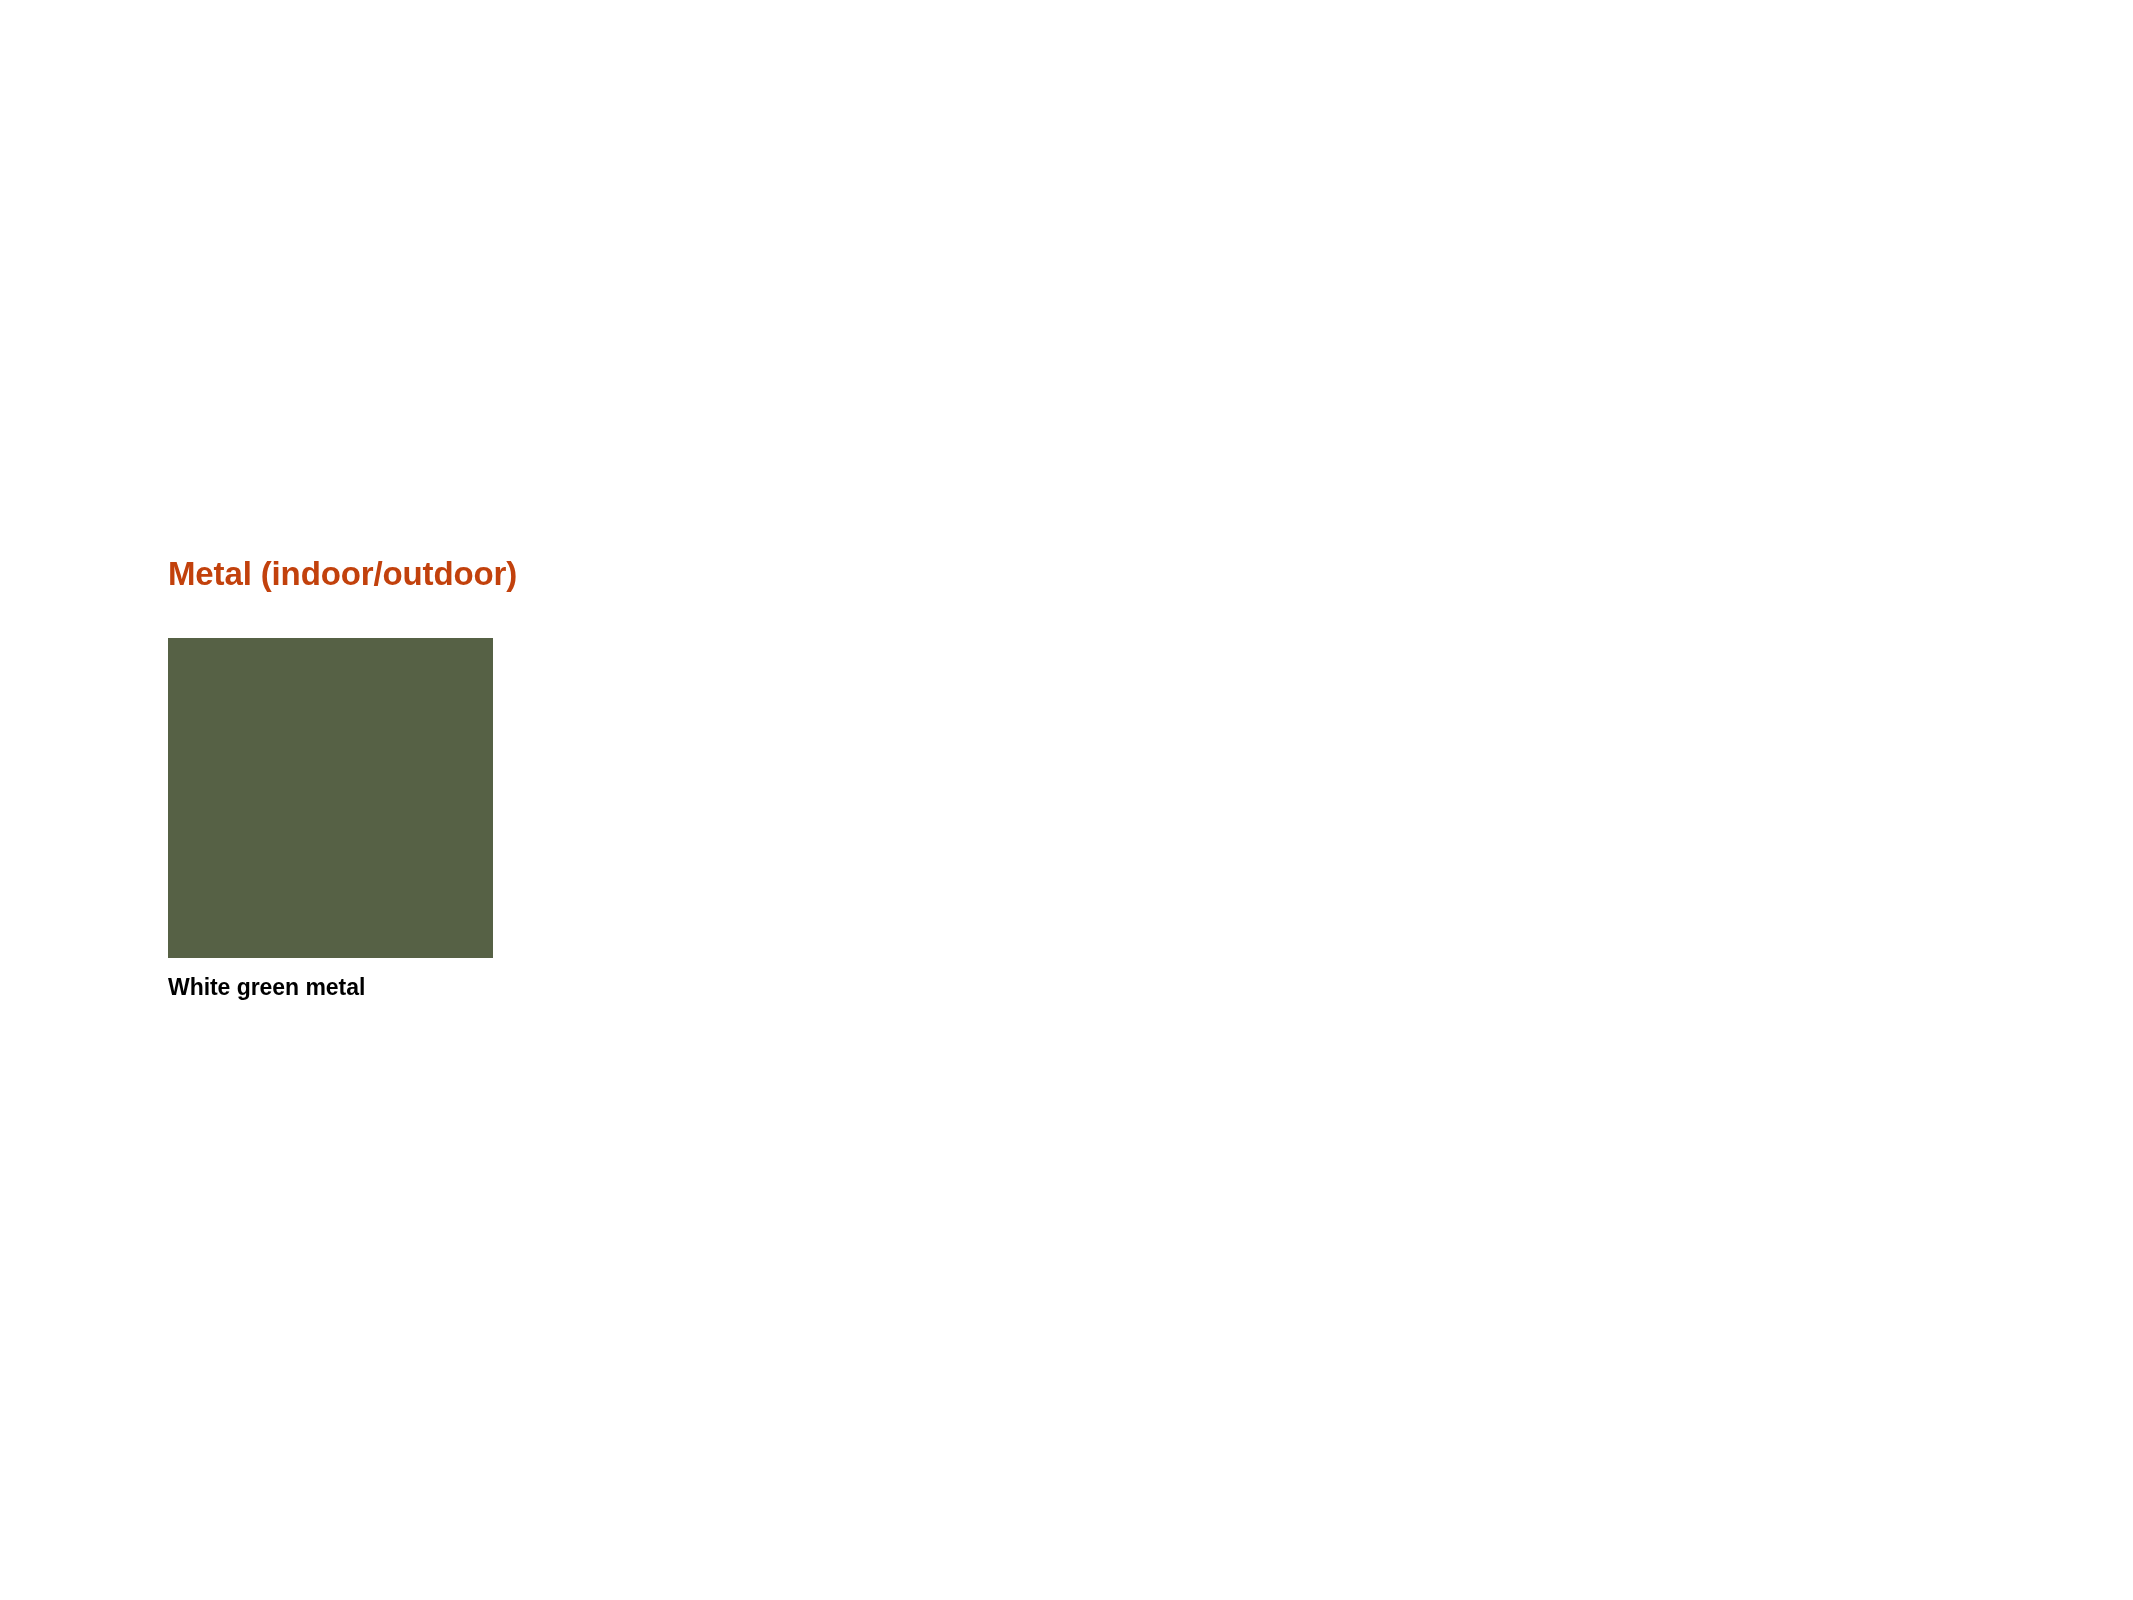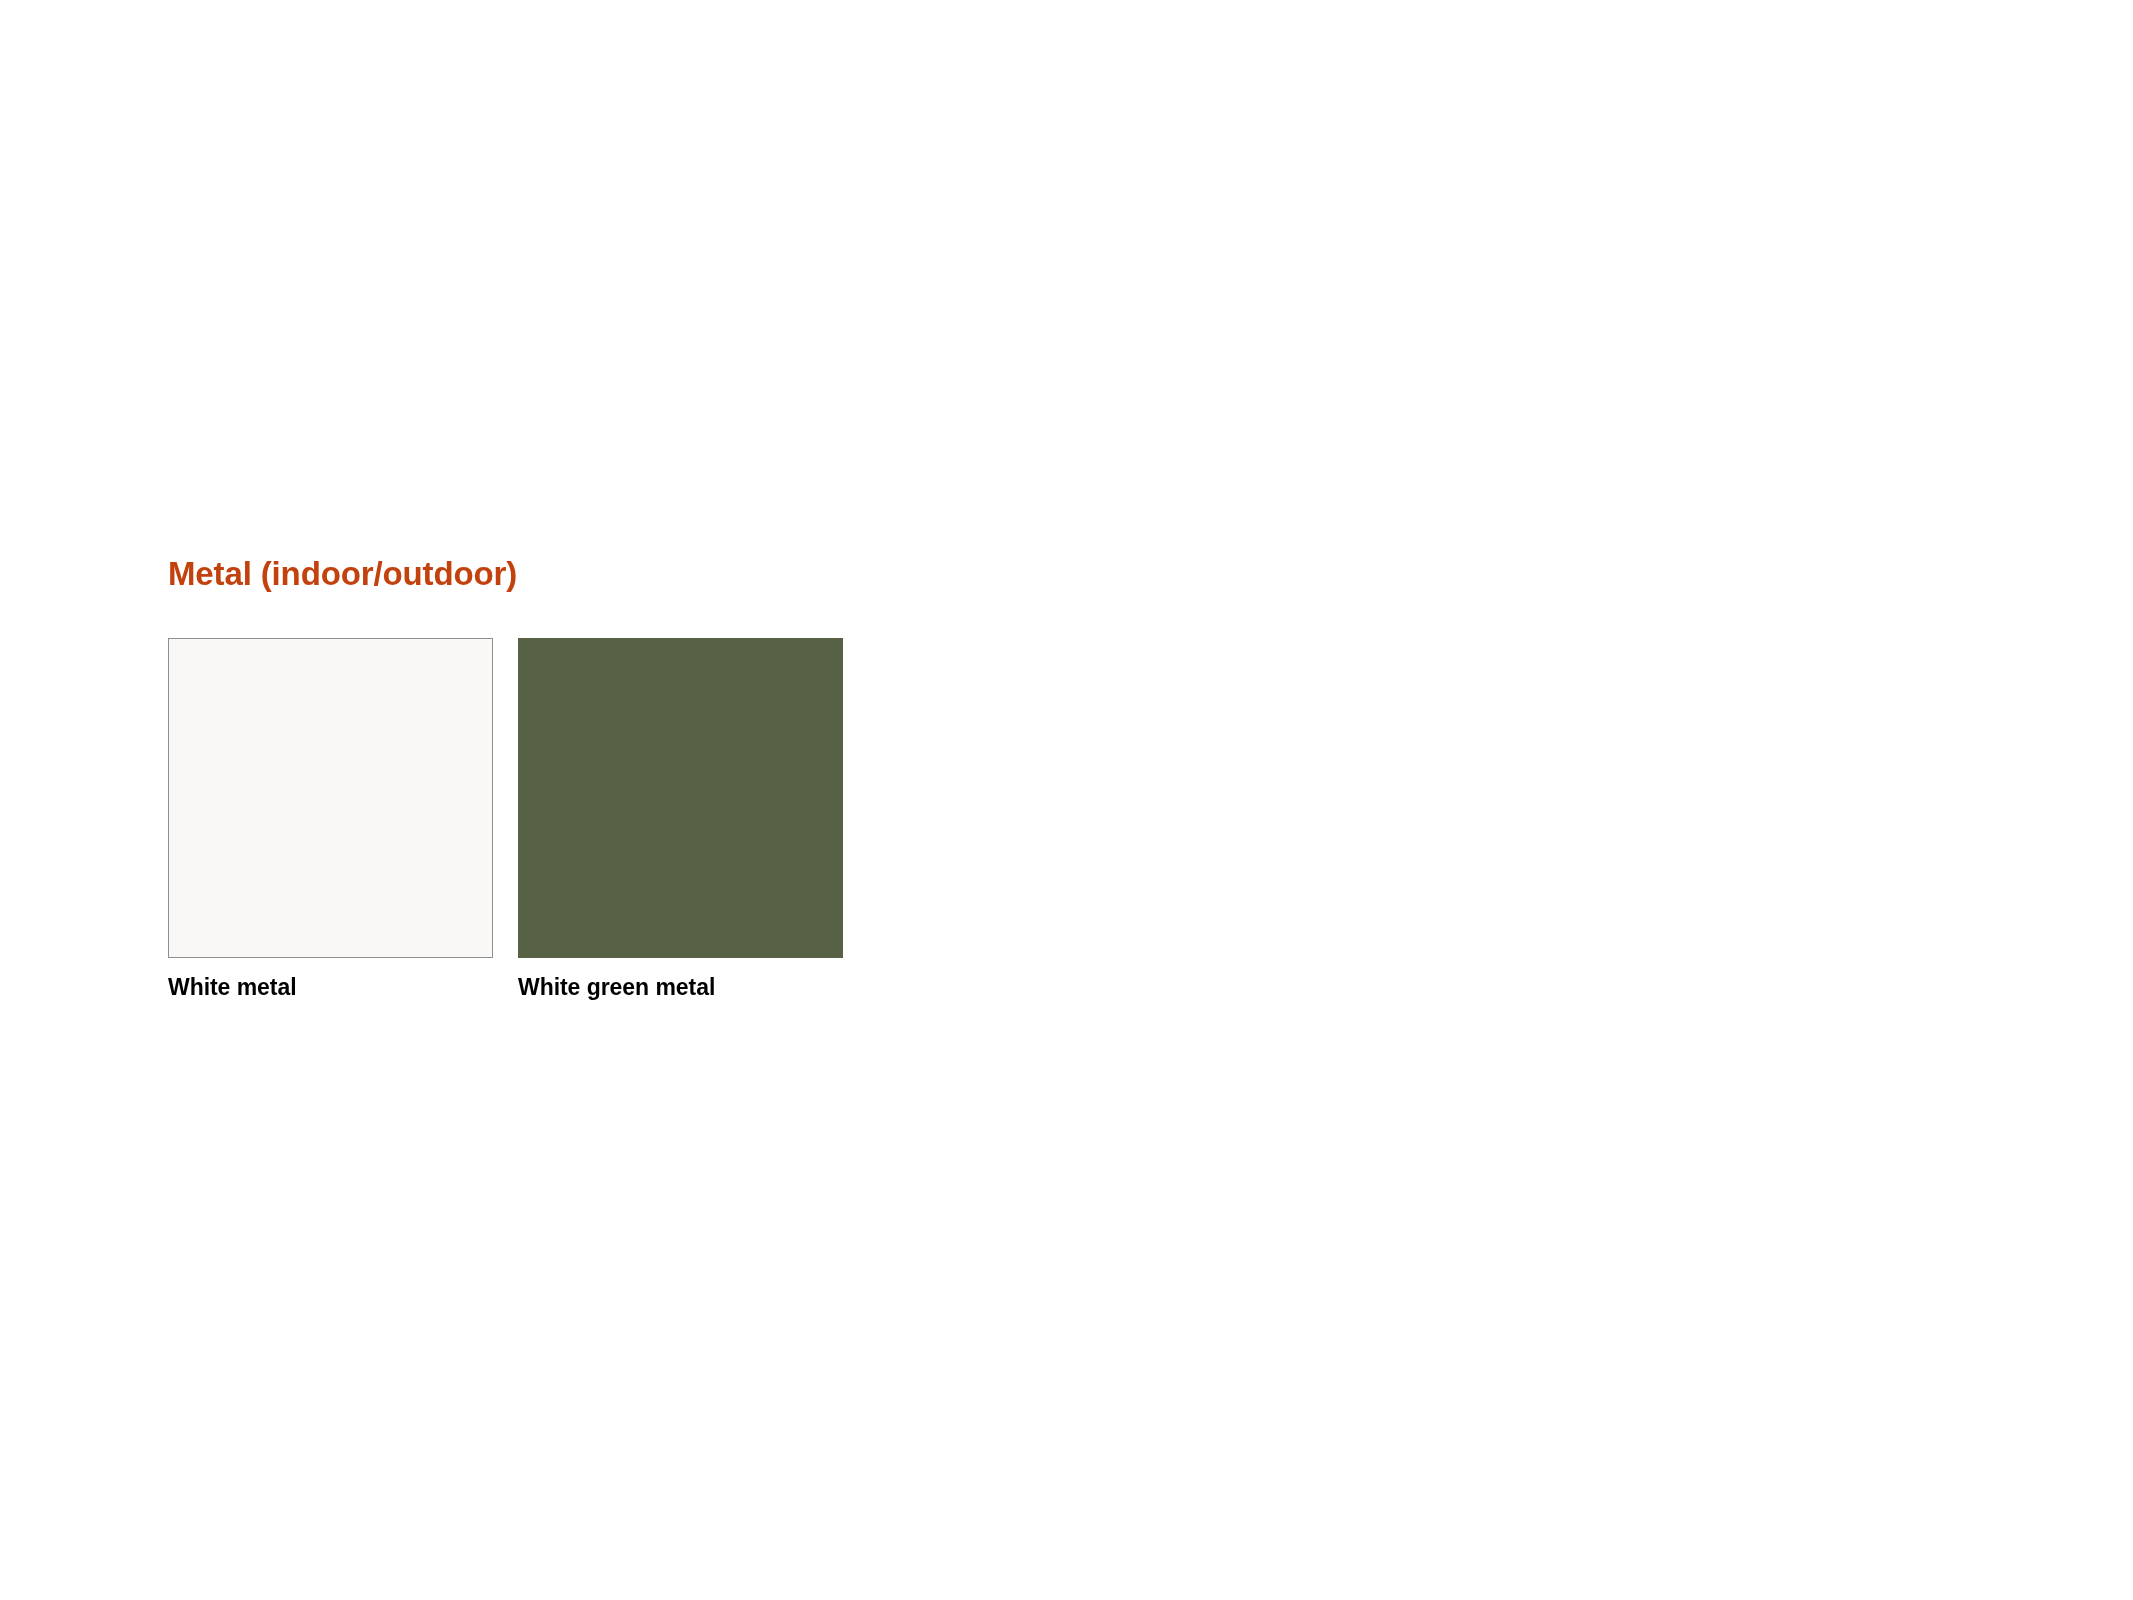--- a/index.html
+++ b/index.html
@@ -69,24 +69,20 @@
 </style>
 </head>
 <body style="background: rgb(255, 255, 255);">
 
 <div class="board">
 
   <h2 class="section-title">Metal (indoor/outdoor)</h2>
 
   <div class="swatch-row">
 
-    <div class="swatch-item">
-      <div class="swatch-chip has-border" style="background-color: rgb(249, 248, 247); border-color: rgb(142, 142, 142);"></div>
-      <div class="swatch-label">White metal</div>
-    </div>
 
 
 
 
     <div class="swatch-item">
       <div class="swatch-chip" style="background-color: rgb(86, 97, 69);"></div>
       <div class="swatch-label">White green metal</div>
     </div>
 
   </div>

